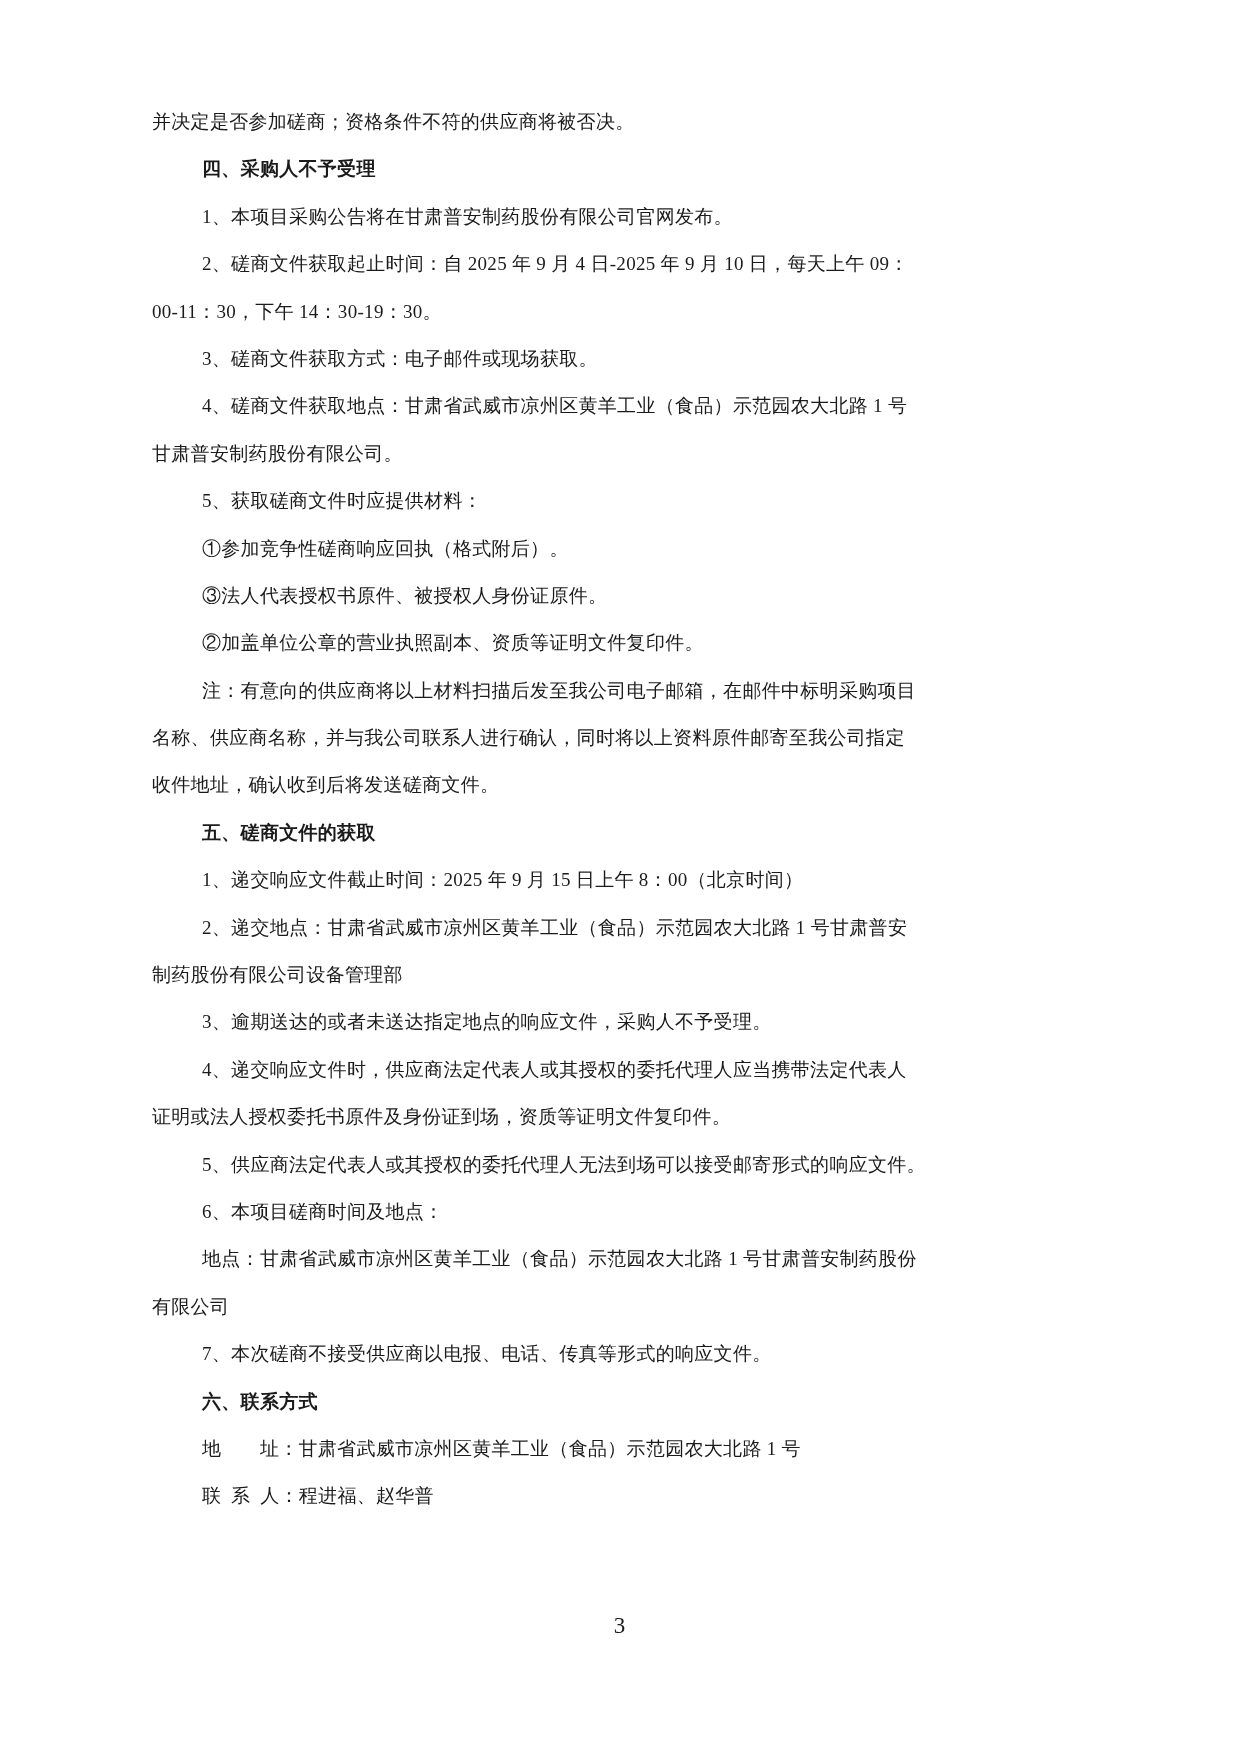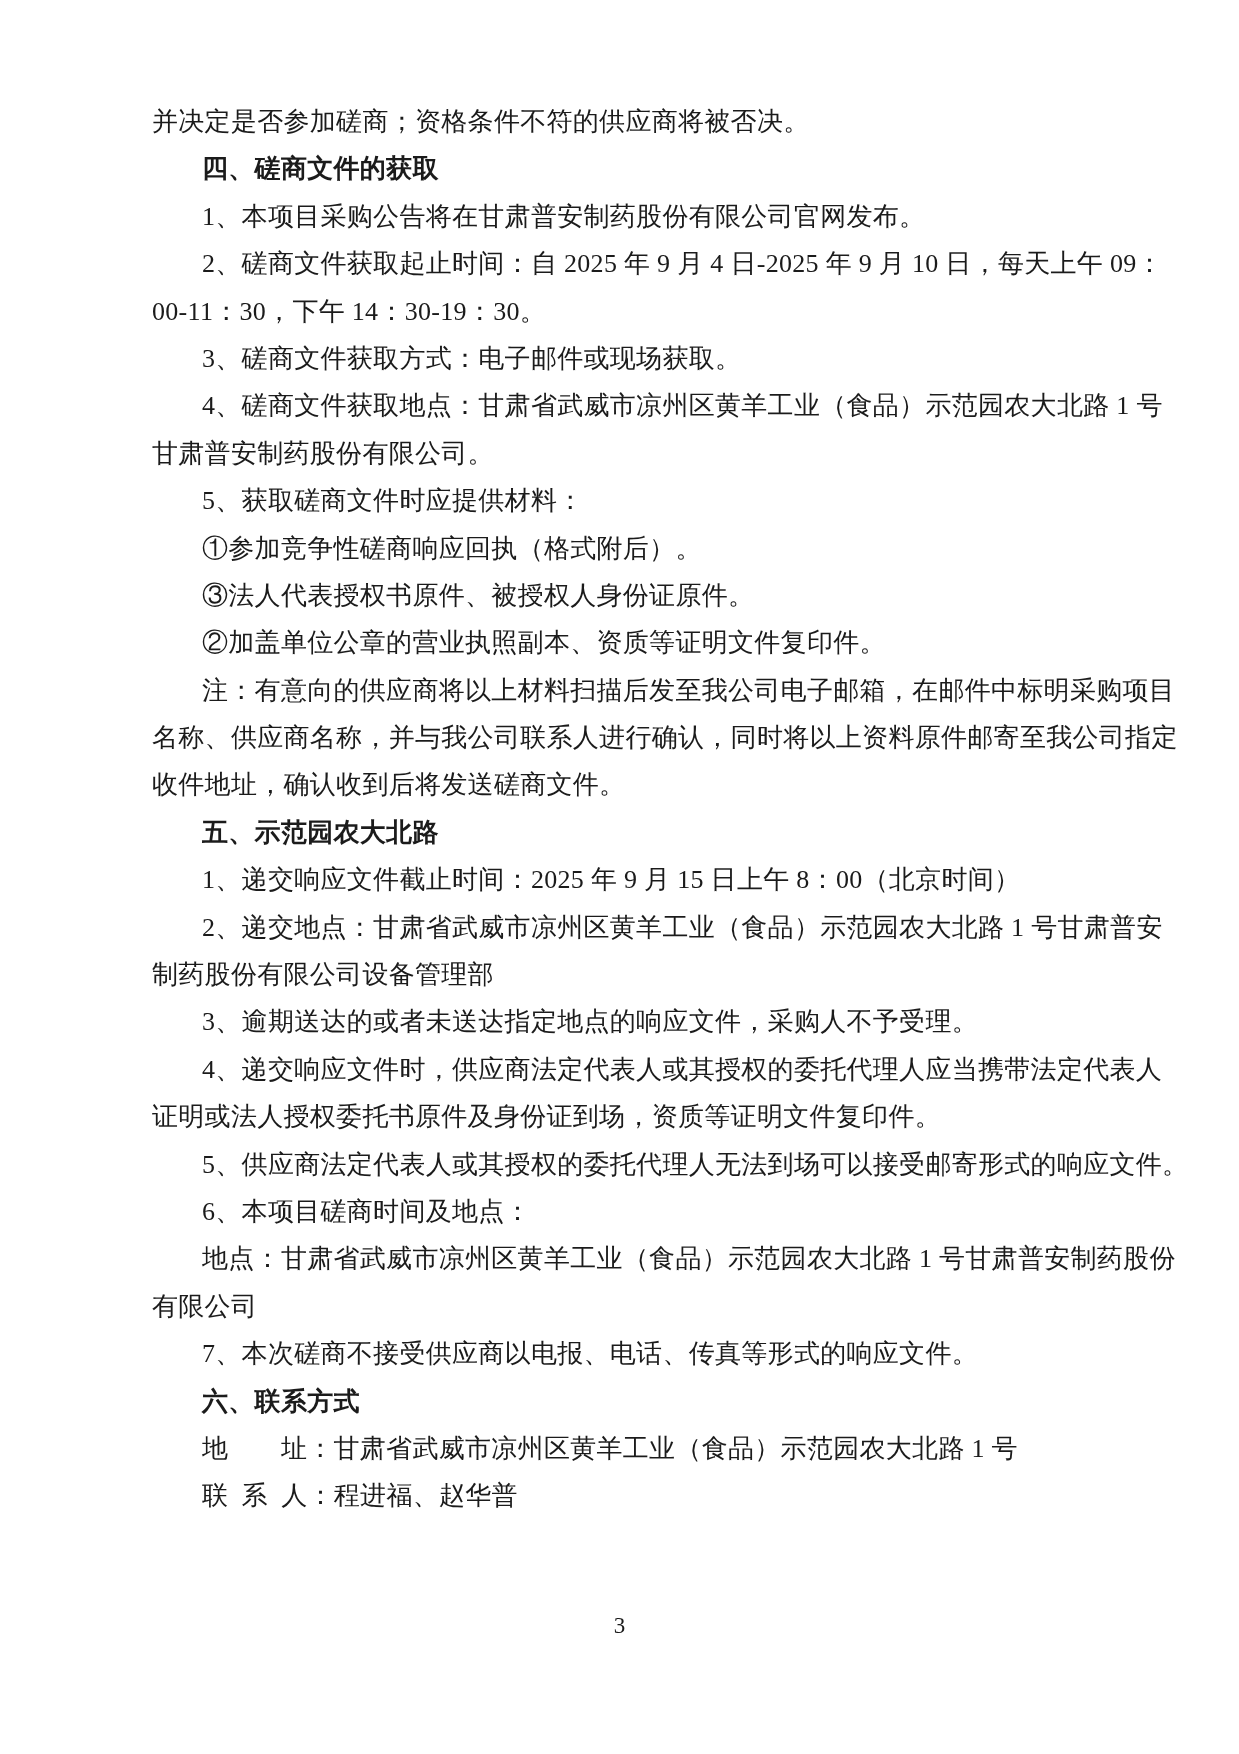--- a/index.html
+++ b/index.html
@@ -19,21 +19,21 @@
   }
   .content {
     position: absolute;
     left: 152px;
     top: 98px;
     width: 956px;
   }
   .line {
     height: 47.4px;
     line-height: 47.4px;
-    font-size: 26px;
+    font-size: 19px;
     white-space: pre;
     letter-spacing: 0.3px;
   }
   .indent { padding-left: 50px; }
   .bold { font-weight: bold; }
   .page-number {
     position: absolute;
     top: 1606px;
     left: 0;
     width: 100%;
@@ -43,35 +43,35 @@
     font-size: 23px;
     color: #1b1b1b;
   }
 </style>
 </head>
 <body>
 
 <div class="page">
   <div class="content">
       <div class="line">并决定是否参加磋商；资格条件不符的供应商将被否决。</div>
-      <div class="line indent bold">四、磋商文件的获取</div>
+      <div class="line indent bold">四、采购人不予受理</div>
       <div class="line indent">1、本项目采购公告将在甘肃普安制药股份有限公司官网发布。</div>
       <div class="line indent">2、磋商文件获取起止时间：自 2025 年 9 月 4 日-2025 年 9 月 10 日，每天上午 09：</div>
       <div class="line">00-11：30，下午 14：30-19：30。</div>
       <div class="line indent">3、磋商文件获取方式：电子邮件或现场获取。</div>
       <div class="line indent">4、磋商文件获取地点：甘肃省武威市凉州区黄羊工业（食品）示范园农大北路 1 号</div>
       <div class="line">甘肃普安制药股份有限公司。</div>
       <div class="line indent">5、获取磋商文件时应提供材料：</div>
       <div class="line indent">①参加竞争性磋商响应回执（格式附后）。</div>
       <div class="line indent">③法人代表授权书原件、被授权人身份证原件。</div>
       <div class="line indent">②加盖单位公章的营业执照副本、资质等证明文件复印件。</div>
       <div class="line indent">注：有意向的供应商将以上材料扫描后发至我公司电子邮箱，在邮件中标明采购项目</div>
       <div class="line">名称、供应商名称，并与我公司联系人进行确认，同时将以上资料原件邮寄至我公司指定</div>
       <div class="line">收件地址，确认收到后将发送磋商文件。</div>
-      <div class="line indent bold">五、示范园农大北路</div>
+      <div class="line indent bold">五、磋商文件的获取</div>
       <div class="line indent">1、递交响应文件截止时间：2025 年 9 月 15 日上午 8：00（北京时间）</div>
       <div class="line indent">2、递交地点：甘肃省武威市凉州区黄羊工业（食品）示范园农大北路 1 号甘肃普安</div>
       <div class="line">制药股份有限公司设备管理部</div>
       <div class="line indent">3、逾期送达的或者未送达指定地点的响应文件，采购人不予受理。</div>
       <div class="line indent">4、递交响应文件时，供应商法定代表人或其授权的委托代理人应当携带法定代表人</div>
       <div class="line">证明或法人授权委托书原件及身份证到场，资质等证明文件复印件。</div>
       <div class="line indent">5、供应商法定代表人或其授权的委托代理人无法到场可以接受邮寄形式的响应文件。</div>
       <div class="line indent">6、本项目磋商时间及地点：</div>
       <div class="line indent">地点：甘肃省武威市凉州区黄羊工业（食品）示范园农大北路 1 号甘肃普安制药股份</div>
       <div class="line">有限公司</div>

